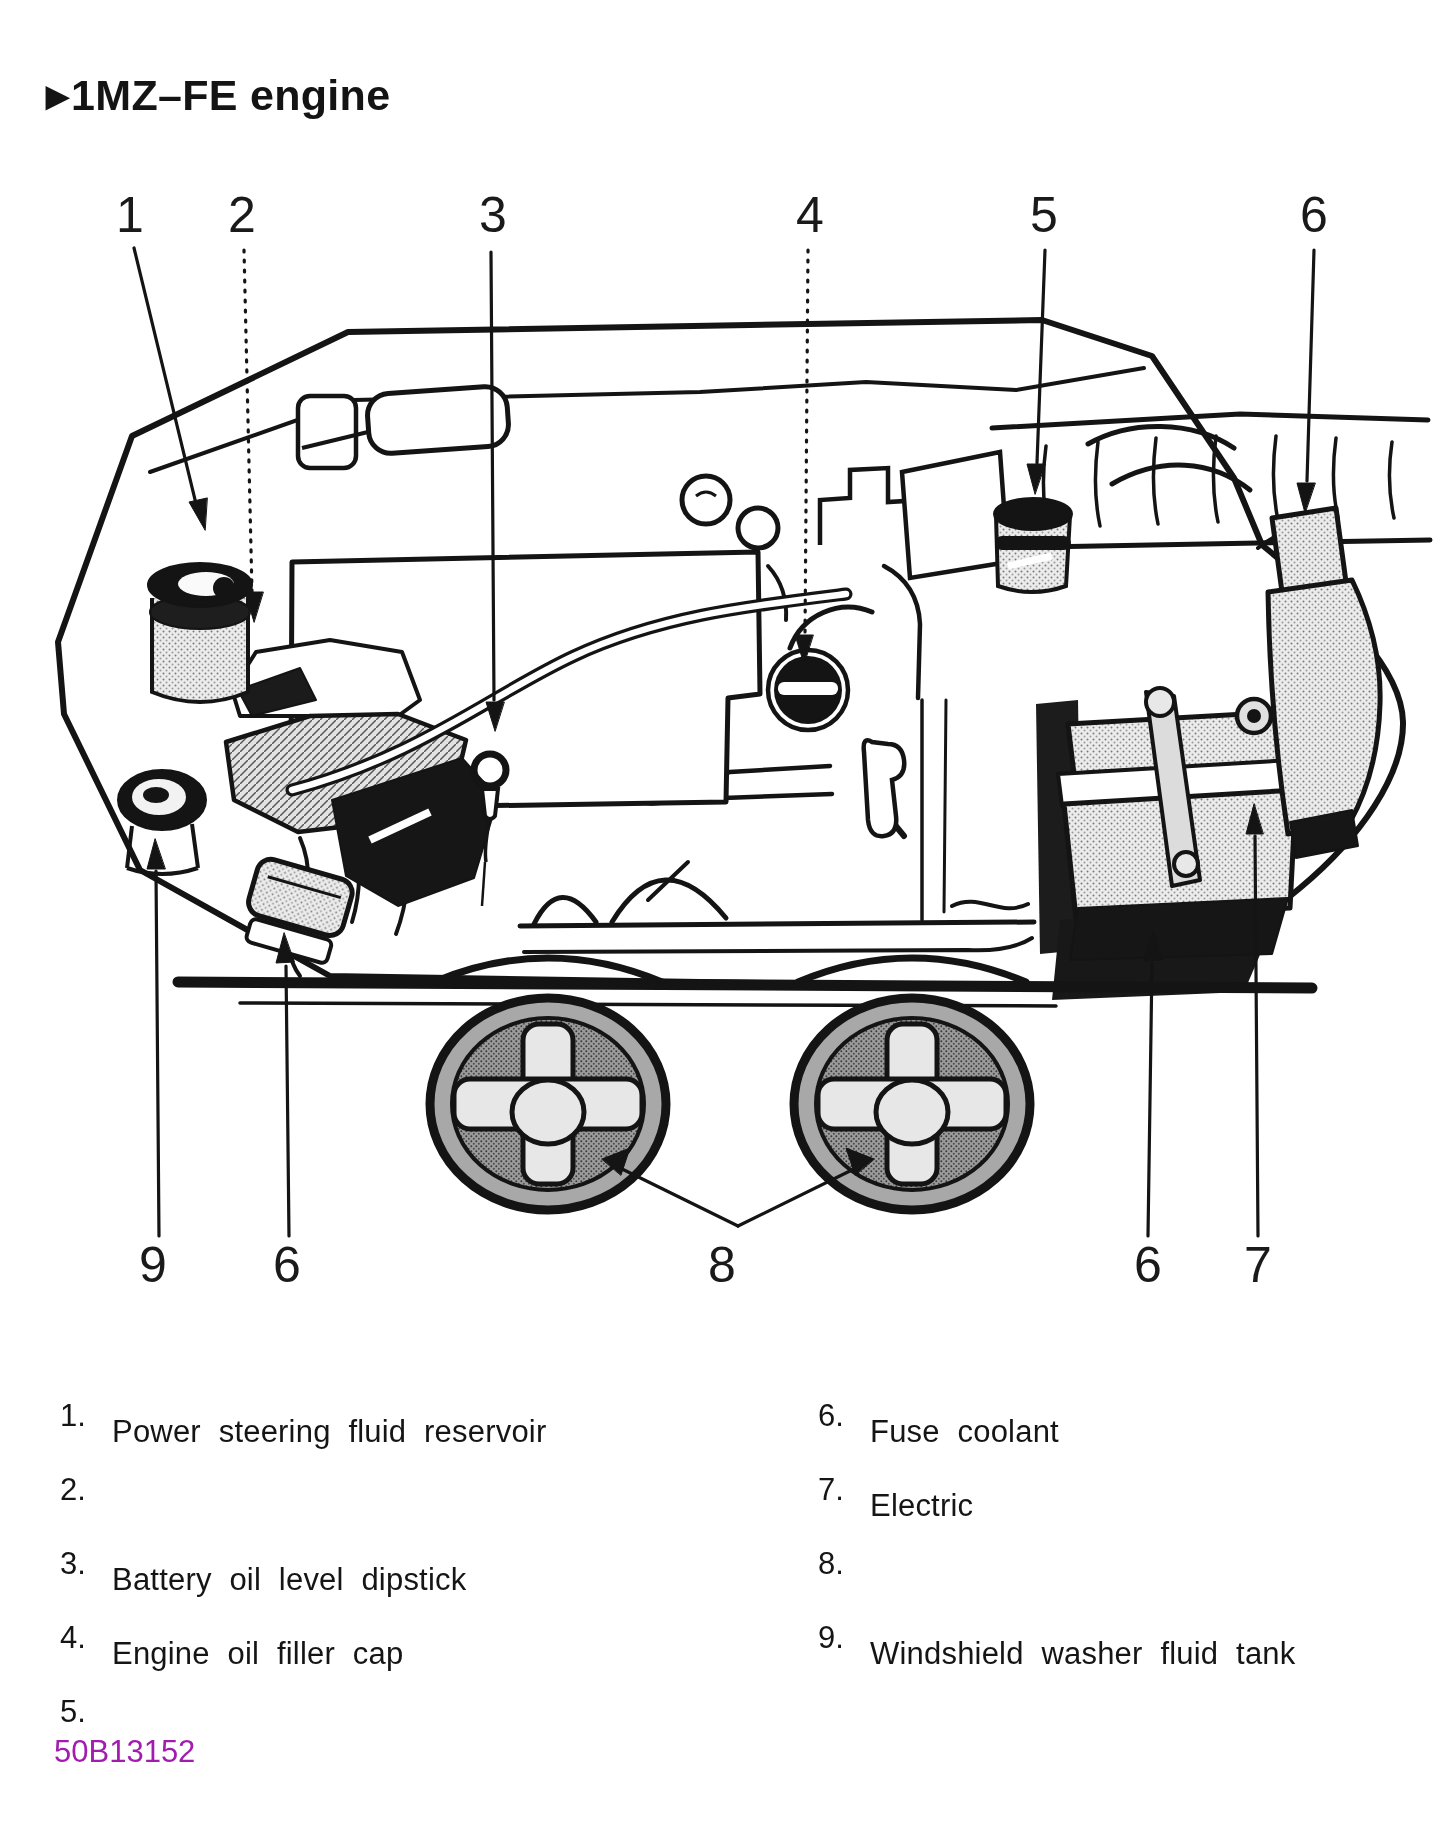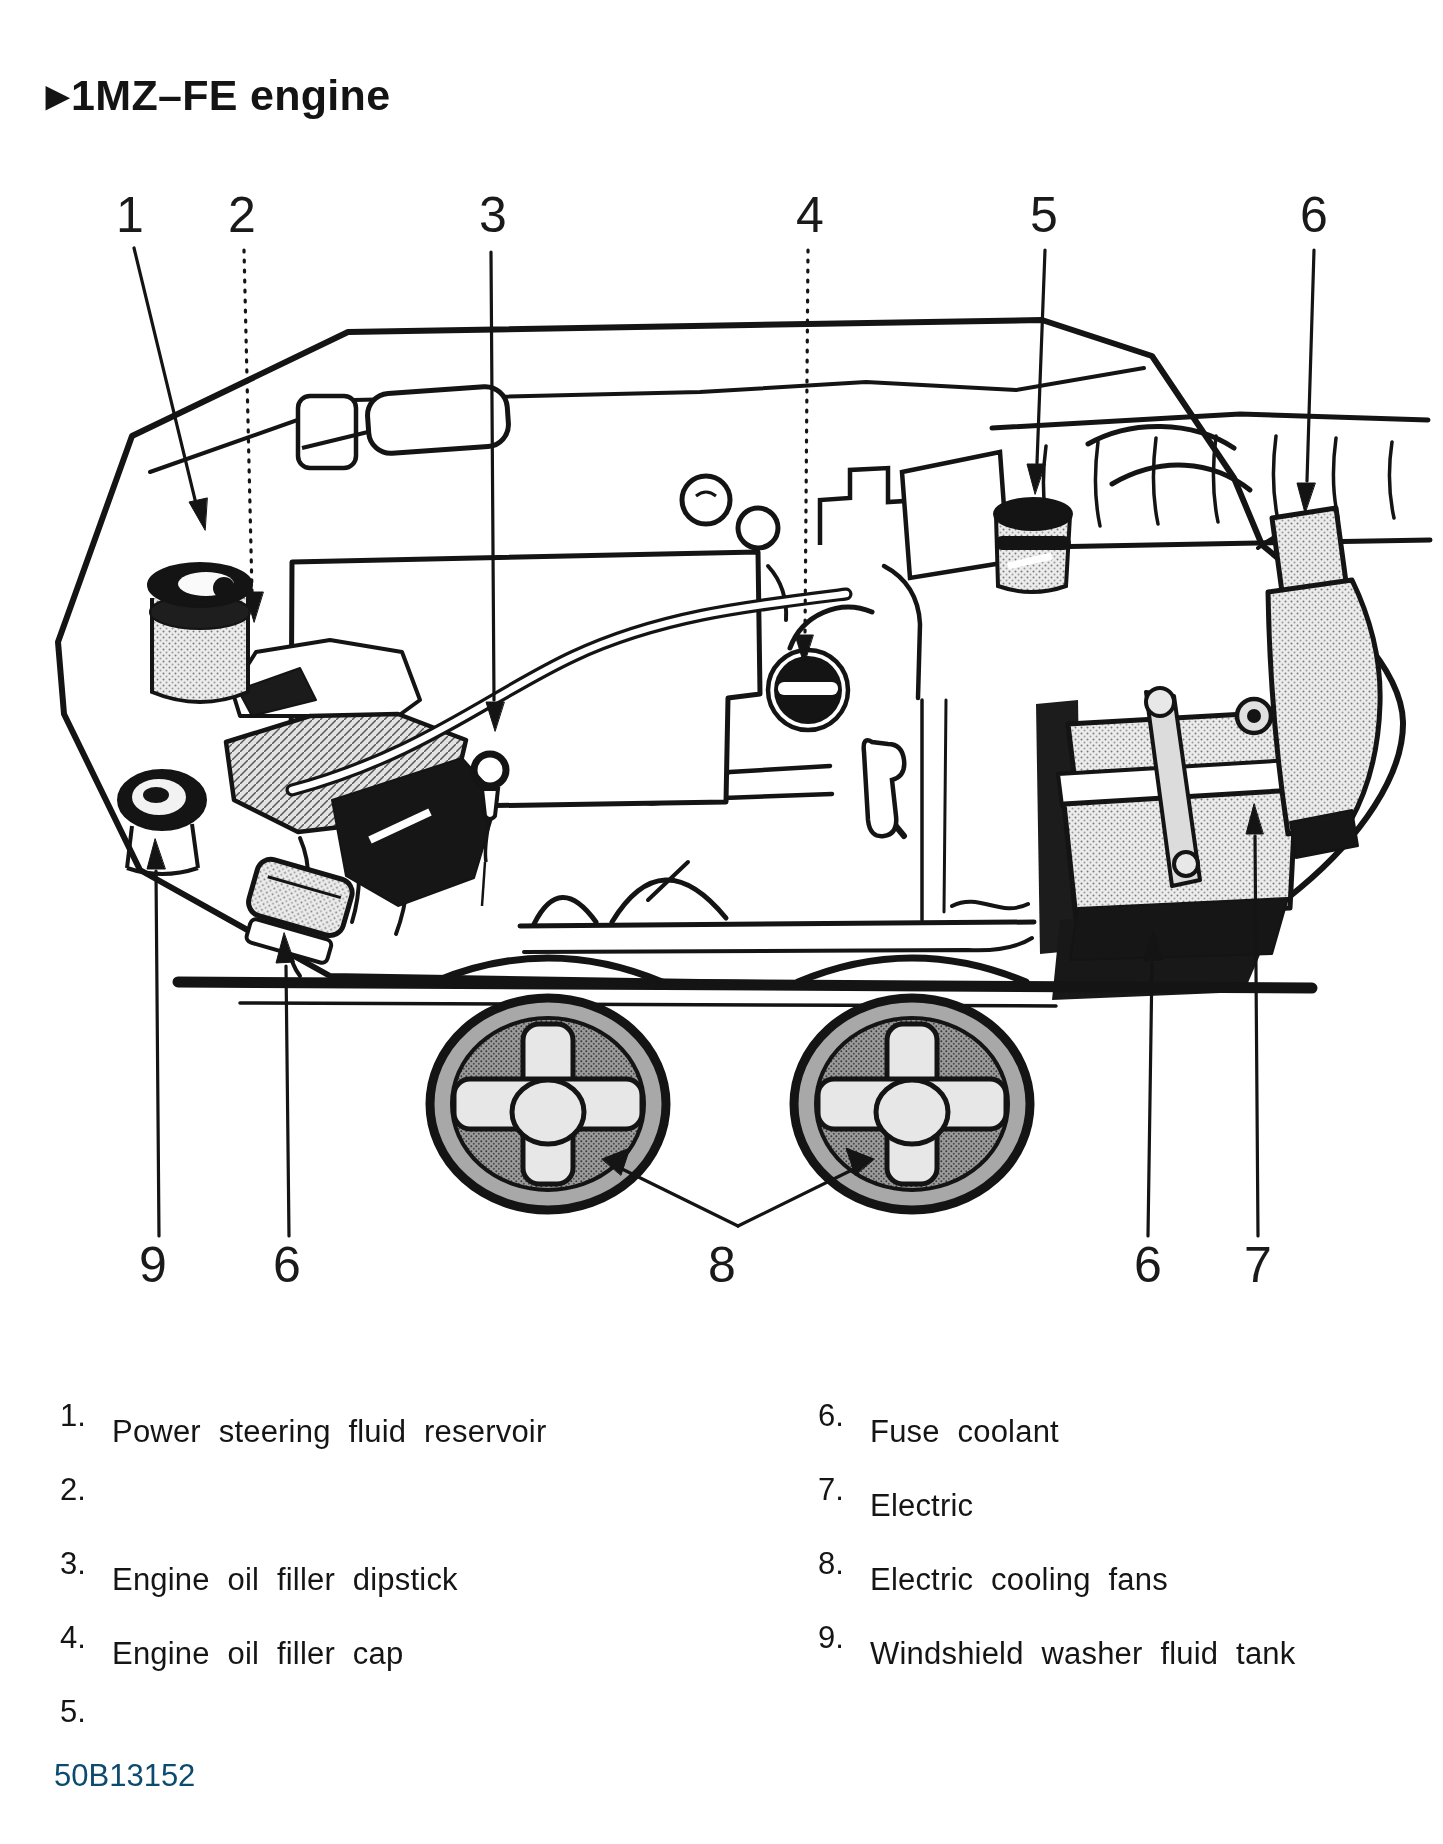--- a/index.html
+++ b/index.html
@@ -11,21 +11,21 @@
   #marker { font-size:30px; line-height:1; margin-right:2px; }
   #title  { font-size:43px; letter-spacing:0.3px; line-height:1; }
   #diagram-svg { position:absolute; left:0; top:0; }
   .callout {
     position:absolute; transform:translateX(-50%);
     font-size:50px; font-weight:400; line-height:1; color:#1a1a1a;
   }
   .legend-row { position:absolute; display:flex; font-size:31px; color:#151515; white-space:nowrap; }
   .legend-num { width:52px; flex:0 0 auto; }
   .legend-label { word-spacing:9px; letter-spacing:0.2px;margin-top:16px; }
-  #figure-code { position:absolute; left:54px; top:1734px; font-size:31px; color:#0c4a6e;margin-top:24px; }
+  #figure-code { position:absolute; left:54px; top:1734px; font-size:31px; color:#a21caf; }
 </style>
 </head>
 <body>
 
 <div id="header">
   <span id="marker">▶</span>
   <span id="title">1MZ–FE engine</span>
 </div>
 
 <svg id="diagram-svg" width="1443" height="1844" viewBox="0 0 1443 1844">
@@ -258,40 +258,39 @@
 
 <div class="legend-row" style="left:60px; top:1398px">
   <span class="legend-num">1.</span>
   <span class="legend-label">Power steering fluid reservoir</span>
 </div>
 <div class="legend-row" style="left:60px; top:1472px">
   <span class="legend-num">2.</span>
 </div>
 <div class="legend-row" style="left:60px; top:1546px">
   <span class="legend-num">3.</span>
-  <span class="legend-label">Engine oil filler dipstick</span>
+  <span class="legend-label">Battery oil level dipstick</span>
 </div>
 <div class="legend-row" style="left:60px; top:1620px">
   <span class="legend-num">4.</span>
   <span class="legend-label">Engine oil filler cap</span>
 </div>
 <div class="legend-row" style="left:60px; top:1694px">
   <span class="legend-num">5.</span>
 </div>
 
 <div class="legend-row" style="left:818px; top:1398px">
   <span class="legend-num">6.</span>
   <span class="legend-label">Fuse coolant</span>
 </div>
 <div class="legend-row" style="left:818px; top:1472px">
   <span class="legend-num">7.</span>
   <span class="legend-label">Electric</span>
 </div>
 <div class="legend-row" style="left:818px; top:1546px">
   <span class="legend-num">8.</span>
-  <span class="legend-label">Electric cooling fans</span>
 </div>
 <div class="legend-row" style="left:818px; top:1620px">
   <span class="legend-num">9.</span>
   <span class="legend-label">Windshield washer fluid tank</span>
 </div>
 
 <div id="figure-code">50B13152</div>
 
 </body></html>

